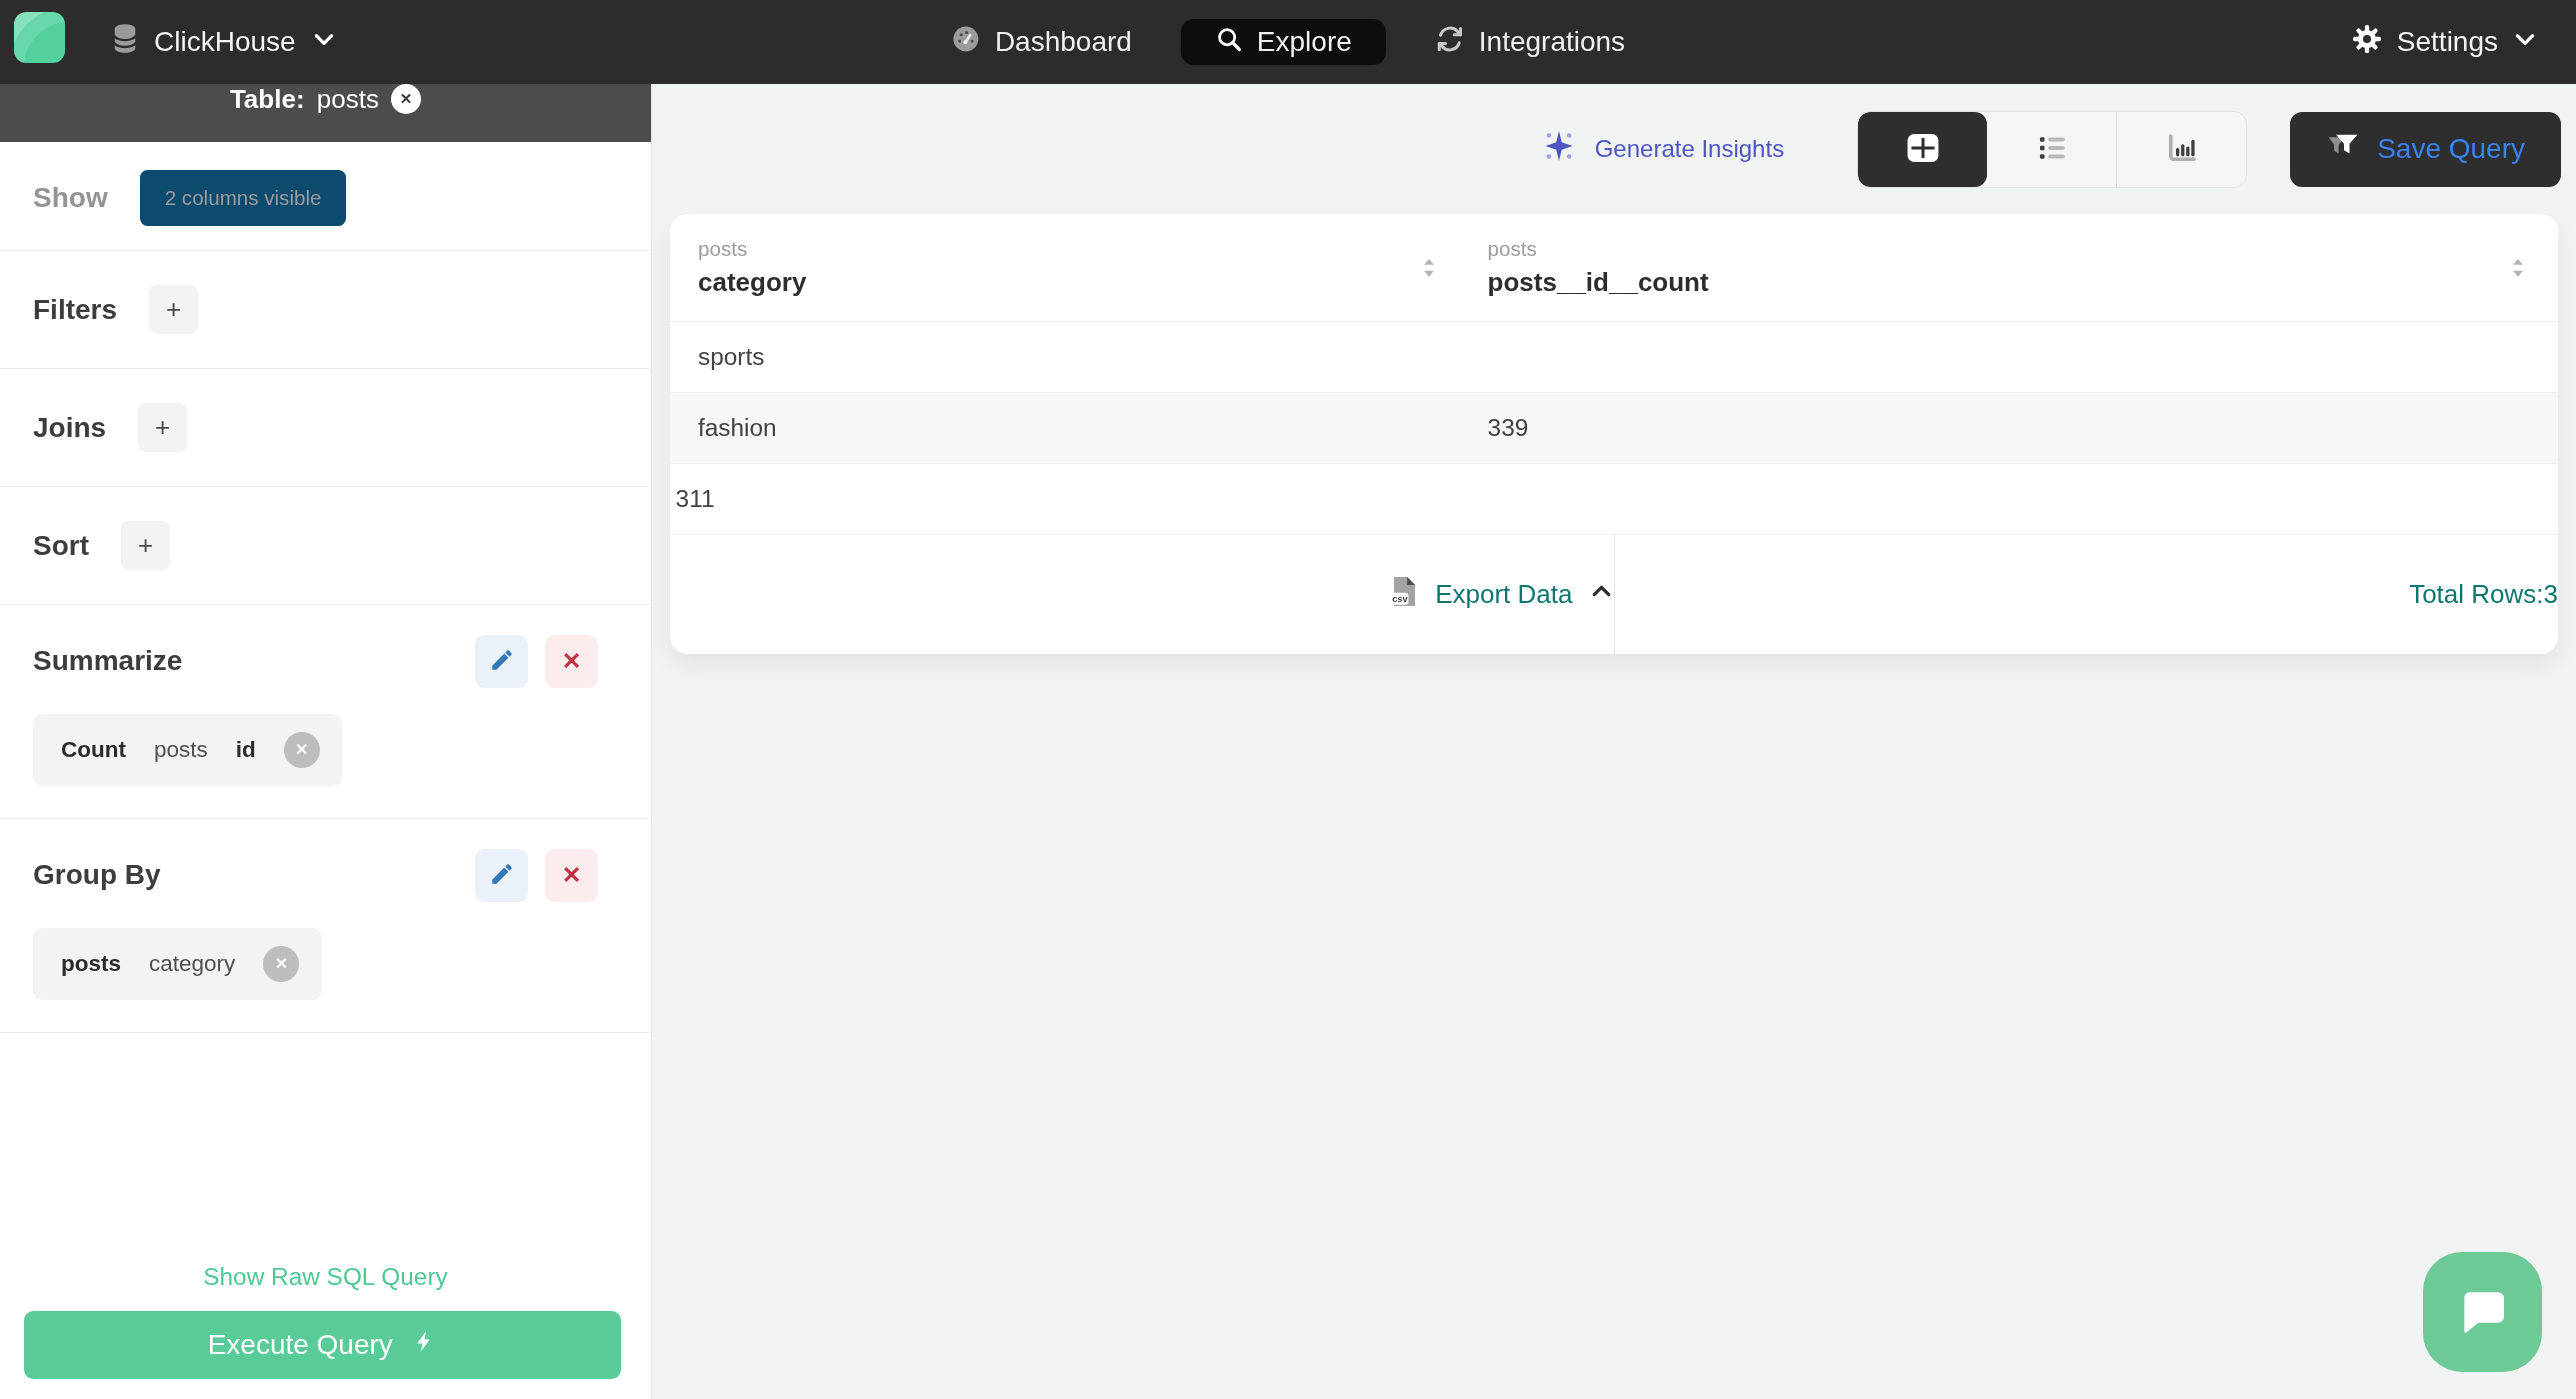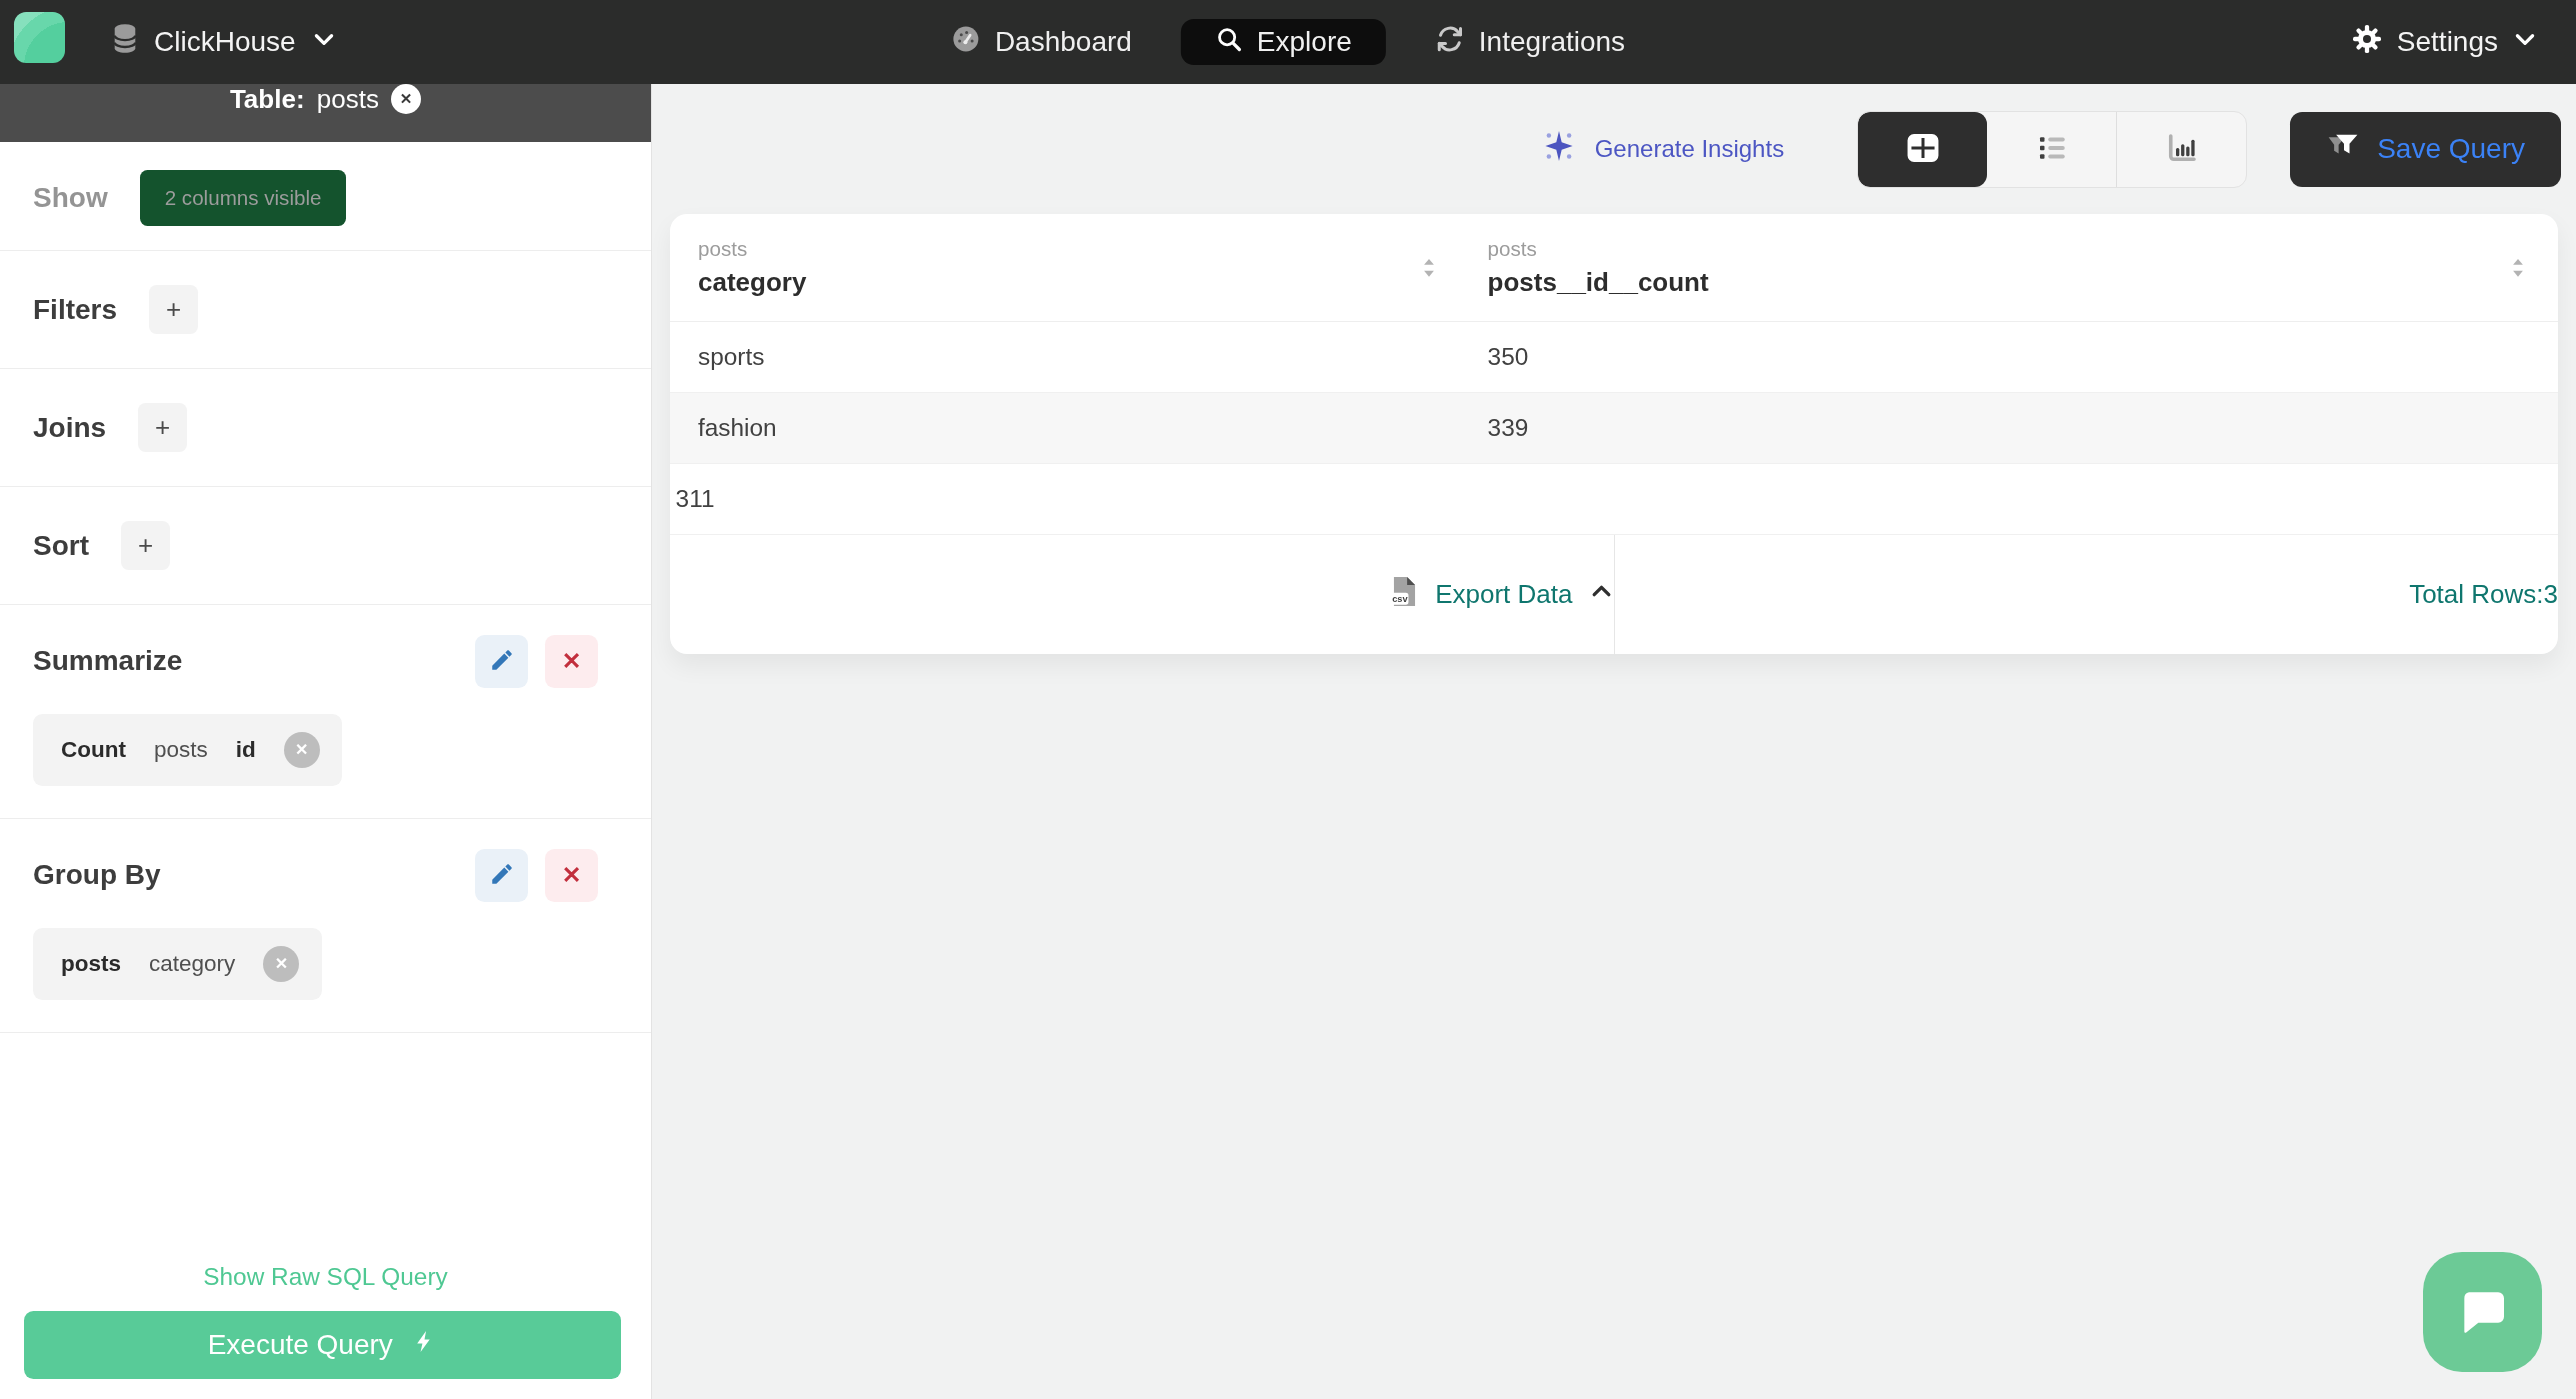--- a/index.html
+++ b/index.html
@@ -16,21 +16,21 @@
   .nav-item.pill{background:#0d0d0d;border-radius:13px;height:46px;padding:0 34px;}
   .nav-settings{position:absolute;right:38px;top:0;height:84px;display:flex;align-items:center;gap:14px;font-size:28px;}
 
   
   .sidebar{position:absolute;top:84px;left:0;width:651px;bottom:0;background:#fff;border-right:0.9px solid #e3e3e3;}
   .sidebar-header{height:58px;background:#4c4c4c;color:#fff;display:flex;justify-content:center;gap:12.2px;font-size:26px;}
   .sidebar-header .bold{font-weight:bold;}
   .close-badge{width:30px;height:30px;border-radius:50%;background:#fff;color:#3a3a3a;display:flex;align-items:center;justify-content:center;font-size:15px;font-weight:bold;cursor:pointer;}
   .show-row{display:flex;align-items:center;gap:32px;padding:28px 0 24.4px 33px;}
   .show-label{font-size:28px;font-weight:bold;color:#949494;}
-  .chip-muted{background:#14532d;border-radius:7.5px;padding:16px 25px;font-size:20.6px;color:#9c9c9c;}
+  .chip-muted{background:#0c4a6e;border-radius:7.5px;padding:16px 25px;font-size:20.6px;color:#9c9c9c;}
   .divider{height:0.9px;background:#ededed;}
   .section-row{display:flex;align-items:center;gap:32px;padding:34px 0 34px 33px;}
   .section-label{font-size:28px;font-weight:bold;color:#3d3d3d;}
   .plus-btn{width:49px;height:49px;background:#f3f3f3;border:none;border-radius:7.5px;font-size:26px;color:#4a4a4a;display:flex;align-items:center;justify-content:center;cursor:pointer;font-family:inherit;}
   .section-block{padding:30px 0 32px 0;}
   .section-head{display:flex;align-items:center;justify-content:space-between;padding:0 53px 0 33px;}
   .btn-group{display:flex;gap:17px;}
   .sq-btn{width:53px;height:53px;border:none;border-radius:9.4px;display:flex;align-items:center;justify-content:center;cursor:pointer;font-family:inherit;}
   .edit-btn{background:#eaf1f8;}
   .del-btn{background:#fdecee;color:#c22f3d;font-size:23.5px;font-weight:bold;}
@@ -336,21 +336,20 @@
             <svg viewBox="0 0 16 22" width="16" height="21.6">
                 <path d="M8 2l5 6H3z" fill="#b3b3b3"></path>
                 <path d="M8 20l5-6H3z" fill="#b3b3b3"></path>
               </svg>
           </button>
         </div>
       </div>
 
       <div class="trow">
         <div class="tcell1">sports</div>
-        <div class="tcell2">350</div>
       </div>
       <div class="trow zebra">
         <div class="tcell1">fashion</div>
         <div class="tcell2">339</div>
       </div>
       <div class="trow">
         <div class="tcell2">311</div>
       </div>
 
       <div class="tfoot">

